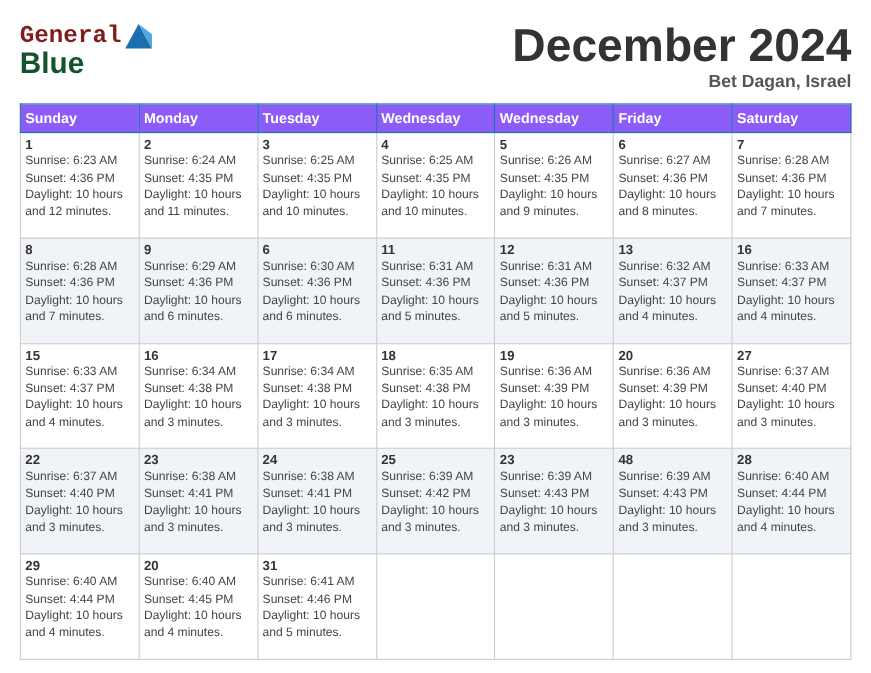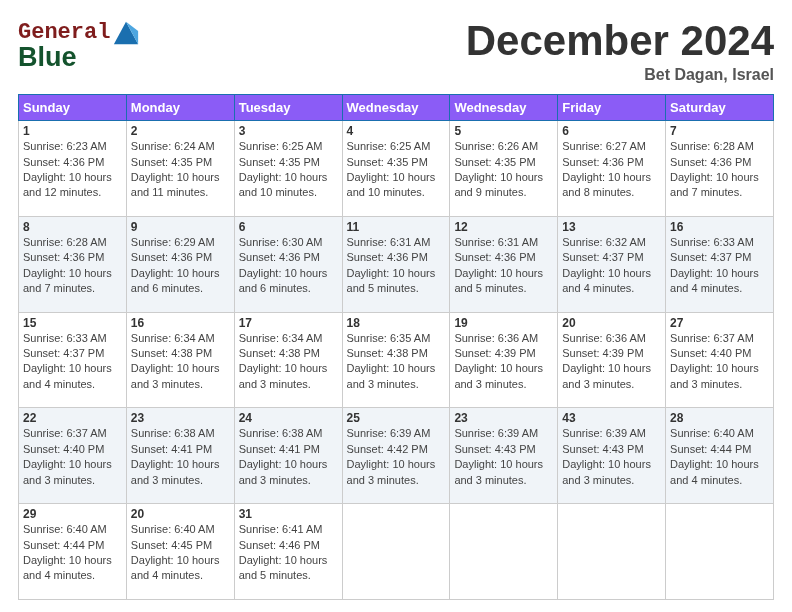--- a/index.html
+++ b/index.html
@@ -165,21 +165,21 @@
           <td><span class="day-num">19</span><span class="day-info">Sunrise: 6:36 AM<br>Sunset: 4:39 PM<br>Daylight: 10 hours and 3 minutes.</span></td>
           <td><span class="day-num">20</span><span class="day-info">Sunrise: 6:36 AM<br>Sunset: 4:39 PM<br>Daylight: 10 hours and 3 minutes.</span></td>
           <td><span class="day-num">27</span><span class="day-info">Sunrise: 6:37 AM<br>Sunset: 4:40 PM<br>Daylight: 10 hours and 3 minutes.</span></td>
         </tr>
         <tr>
           <td><span class="day-num">22</span><span class="day-info">Sunrise: 6:37 AM<br>Sunset: 4:40 PM<br>Daylight: 10 hours and 3 minutes.</span></td>
           <td><span class="day-num">23</span><span class="day-info">Sunrise: 6:38 AM<br>Sunset: 4:41 PM<br>Daylight: 10 hours and 3 minutes.</span></td>
           <td><span class="day-num">24</span><span class="day-info">Sunrise: 6:38 AM<br>Sunset: 4:41 PM<br>Daylight: 10 hours and 3 minutes.</span></td>
           <td><span class="day-num">25</span><span class="day-info">Sunrise: 6:39 AM<br>Sunset: 4:42 PM<br>Daylight: 10 hours and 3 minutes.</span></td>
           <td><span class="day-num">23</span><span class="day-info">Sunrise: 6:39 AM<br>Sunset: 4:43 PM<br>Daylight: 10 hours and 3 minutes.</span></td>
-          <td><span class="day-num">43</span><span class="day-info">Sunrise: 6:39 AM<br>Sunset: 4:43 PM<br>Daylight: 10 hours and 3 minutes.</span></td>
+          <td><span class="day-num">48</span><span class="day-info">Sunrise: 6:39 AM<br>Sunset: 4:43 PM<br>Daylight: 10 hours and 3 minutes.</span></td>
           <td><span class="day-num">28</span><span class="day-info">Sunrise: 6:40 AM<br>Sunset: 4:44 PM<br>Daylight: 10 hours and 4 minutes.</span></td>
         </tr>
         <tr>
           <td><span class="day-num">29</span><span class="day-info">Sunrise: 6:40 AM<br>Sunset: 4:44 PM<br>Daylight: 10 hours and 4 minutes.</span></td>
           <td><span class="day-num">20</span><span class="day-info">Sunrise: 6:40 AM<br>Sunset: 4:45 PM<br>Daylight: 10 hours and 4 minutes.</span></td>
           <td><span class="day-num">31</span><span class="day-info">Sunrise: 6:41 AM<br>Sunset: 4:46 PM<br>Daylight: 10 hours and 5 minutes.</span></td>
           <td class="empty-cell"></td>
           <td class="empty-cell"></td>
           <td class="empty-cell"></td>
           <td class="empty-cell"></td>

